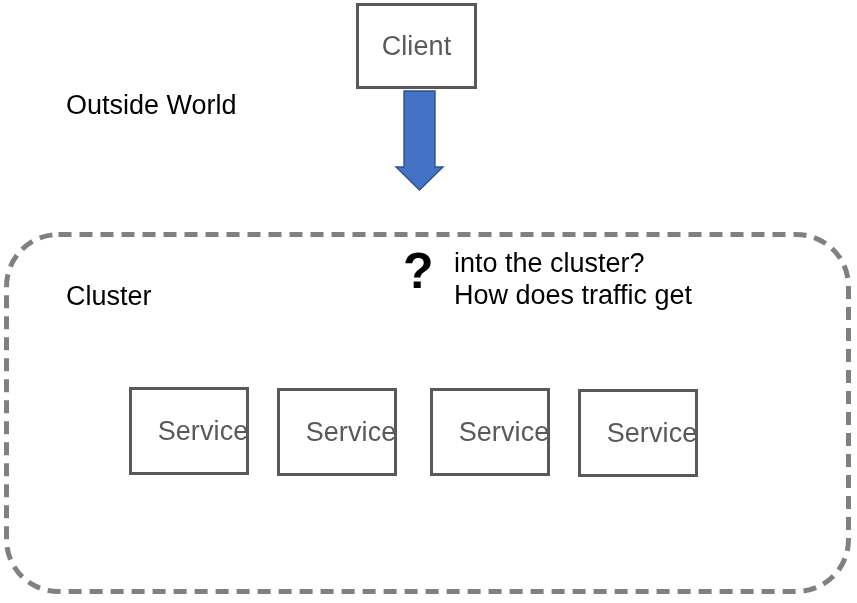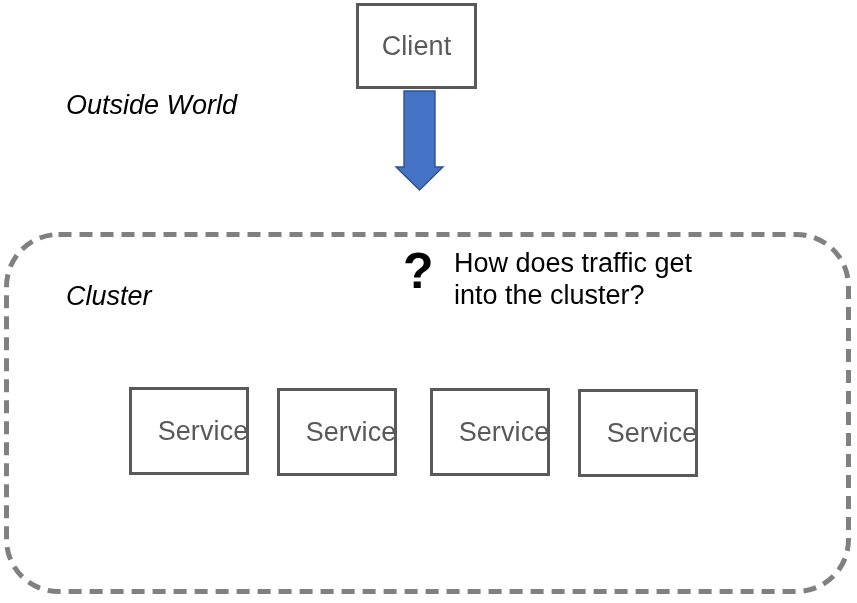--- a/index.html
+++ b/index.html
@@ -53,21 +53,20 @@
     height: 102px;
   }
 
   
   .plain-label {
     position: absolute;
     color: #000000;
     font-size: 27px;
     line-height: 1.12;
     white-space: pre;
-    font-style: italic;
   }
   #outside-world-label {
     left: 66px;
     top: 90px;
   }
   #cluster-label {
     left: 66px;
     top: 281px;
   }
 
@@ -134,22 +133,22 @@
   <div id="cluster-boundary">
     <svg width="847" height="362" viewBox="0 0 847 362" xmlns="http://www.w3.org/2000/svg">
       <rect x="2.5" y="2.5" width="842" height="357" rx="52" ry="52" fill="none" stroke="#808080" stroke-width="5" stroke-dasharray="13 8" stroke-linecap="butt"></rect>
     </svg>
   </div>
 
   <div class="plain-label" id="cluster-label">Cluster</div>
 
   <div id="question-mark">?</div>
   <div id="question-text">
+    <span class="q-line">into the cluster?</span>
     <span class="q-line">How does traffic get</span>
-    <span class="q-line">into the cluster?</span>
   </div>
 
   <div class="node-box service-box" id="service-box-0">
     <span class="node-label">Service</span>
   </div>
   <div class="node-box service-box" id="service-box-1">
     <span class="node-label">Service</span>
   </div>
   <div class="node-box service-box" id="service-box-2">
     <span class="node-label">Service</span>

